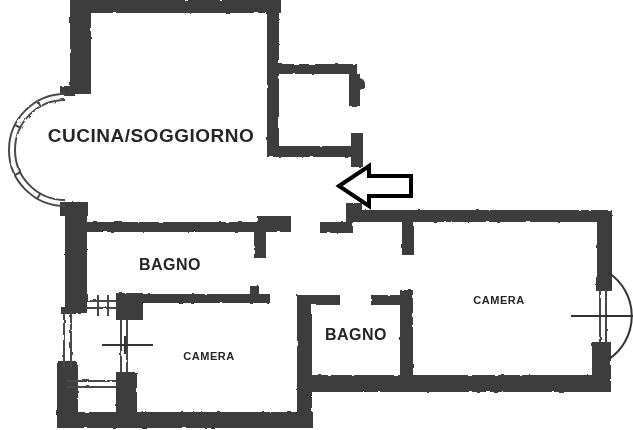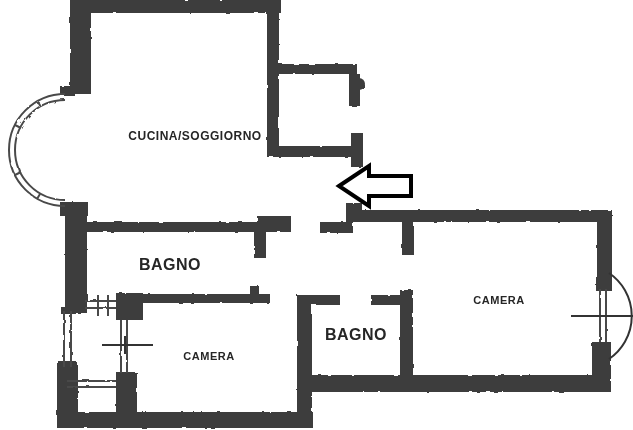--- a/index.html
+++ b/index.html
@@ -13,21 +13,21 @@
   #plan-svg{position:absolute;left:0;top:0;}
   .room-label{
     position:absolute;
     transform:translate(-50%,-50%);
     font-weight:bold;
     color:#262626;
     letter-spacing:0.5px;
     white-space:nowrap;
     user-select:none;
   }
-  .lbl-lg{font-size:12px;margin-left:44px;}
+  .lbl-lg{font-size:19px;}
   .lbl-md{font-size:11px;}
   .lbl-sm{font-size:16px;text-align:right;}
 </style>
 </head>
 <body>
 
 <div id="stage">
 
   <svg id="plan-svg" width="633" height="430" viewBox="0 0 633 430">
 

